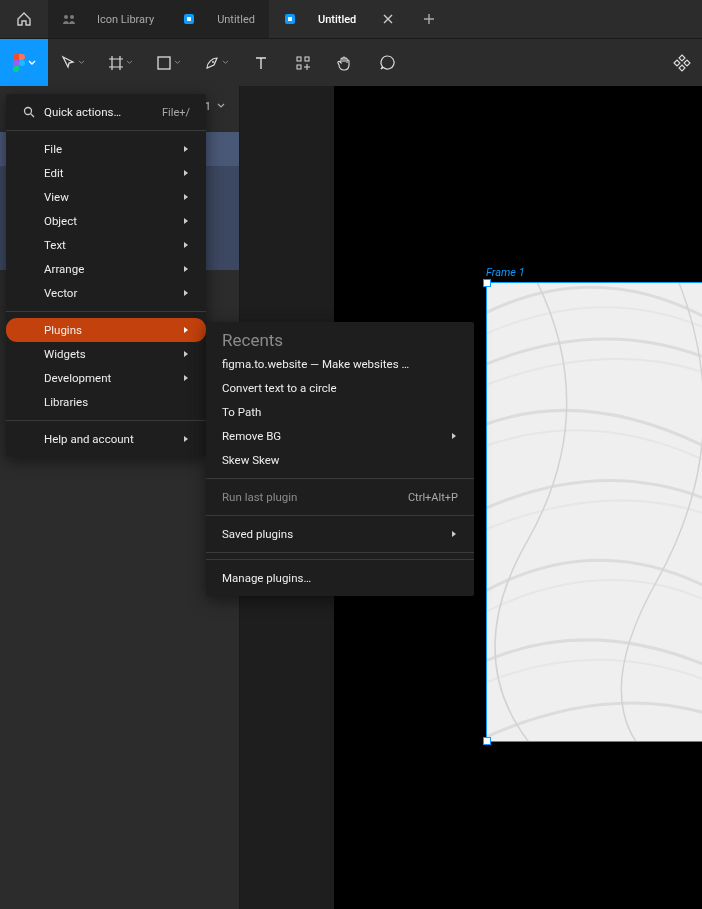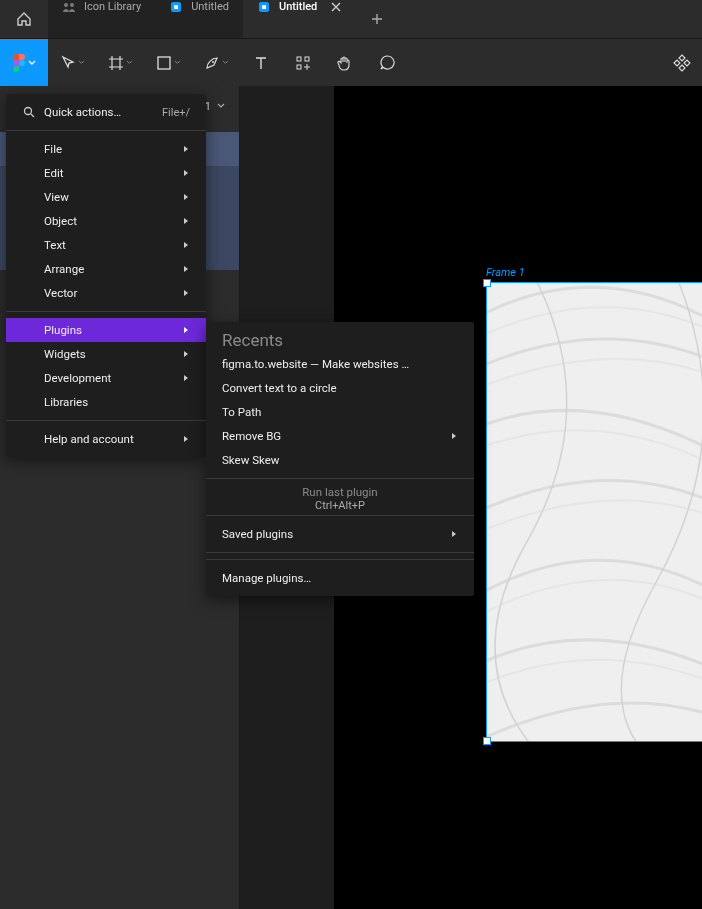--- a/index.html
+++ b/index.html
@@ -2,21 +2,21 @@
 <html><head>
 <meta charset="utf-8">
 <style>
   * { box-sizing: border-box; margin: 0; padding: 0; font-family: -apple-system, BlinkMacSystemFont, "Segoe UI", Roboto, sans-serif; }
   html, body { width: 702px; height: 909px; overflow: hidden; }
   body { background: #1e1e1e; color: #fff; font-size: 11px; position: relative; }
 
   
   .tabbar { height: 38px; background: #2c2c2c; display: flex; align-items: stretch; }
   .tab-home { width: 48px; display:flex; align-items:center; justify-content:center; }
-  .tab { display:flex; align-items:flex-start; gap:8px; padding: 0 14px; border-right: none; color:#aaa; min-width: 0; }
+  .tab { display:flex; align-items:center; gap:21px; padding: 0 14px; border-right: none; color:#aaa; min-width: 0; }
   .tab.active { background:#2c2c2c; color:#fff; }
   .tab:not(.active) { background:#222; }
   .tab .tab-icon { width:14px; height:14px; display:flex; align-items:center; justify-content:center; }
   .tab .close { width:14px; height:14px; display:flex; align-items:center; justify-content:center; margin-left:4px; }
   .tab-add { width:40px; display:flex; align-items:center; justify-content:center; color:#aaa; }
 
   
   .toolbar { height: 48px; background: #2c2c2c; border-top:1px solid #1a1a1a; display:flex; align-items:center; }
   .tool-figma { width:48px; height:48px; background:#0d99ff; display:flex; align-items:center; justify-content:center; gap:2px; }
   .tool { width:42px; height:48px; display:flex; align-items:center; justify-content:center; gap:2px; position:relative; }
@@ -38,24 +38,24 @@
   .frame-handle { position:absolute; width:8px; height:8px; background:#fff; border:1px solid #0d99ff; }
   .frame-handle.tl { left:-4px; top:-4px; }
   .frame-handle.bl { left:-4px; bottom:-4px; }
   .texture-svg { width:100%; height:100%; display:block; }
 
   
   .menu { position:absolute; background:#1e1e1e; border-radius:2px; box-shadow: 0 4px 16px rgba(0,0,0,.5); padding:6px 0; }
   .menu1 { left:6px; top:94px; width:200px; }
   .menu2 { left:206px; top:322px; width:268px; }
   .menu-item { height:24px; display:flex; align-items:center; padding:0 16px; color:#eee; font-size:11.5px; justify-content:space-between; }
-  .menu-item.hover { background:#6d28d9; }
+  .menu-item.hover { background:#c2410c;border-radius:11px; }
   .menu-sep { height:1px; background:#3a3a3a; margin:6px 0; }
   .menu-header { height:24px; display:flex; align-items:center; padding:0 16px; color:#8a8a8a; font-size:17px; }
-  .menu-disabled { color:#8a8a8a;flex-direction:column; }
+  .menu-disabled { color:#8a8a8a; }
   .menu-item .arrow { width:8px; height:8px; }
   .menu-item .shortcut { color:#aaa; font-size:11px; }
   .menu-item .left { display:flex; align-items:center; gap:8px; }
   .menu1 .menu-item .left .micon { width:14px; height:14px; display:flex; align-items:center; justify-content:center; }
 
   svg { display:block; }
 </style>
 </head>
 <body>
 

